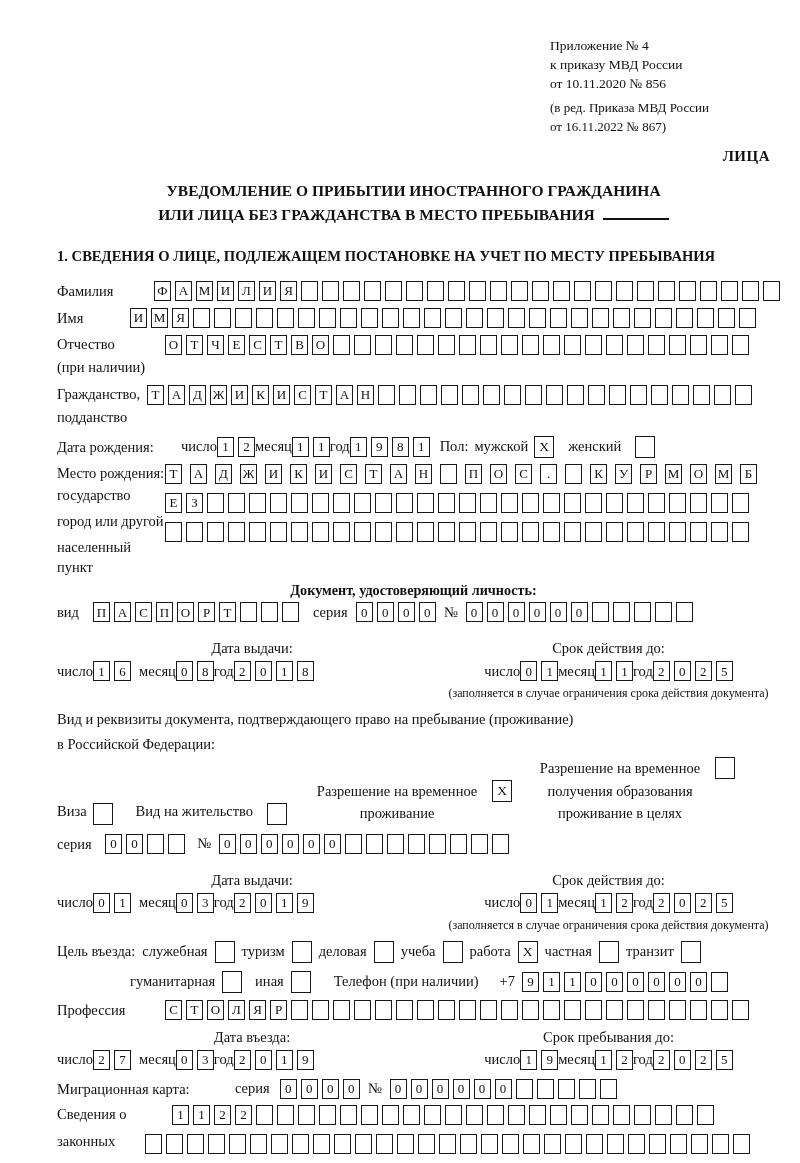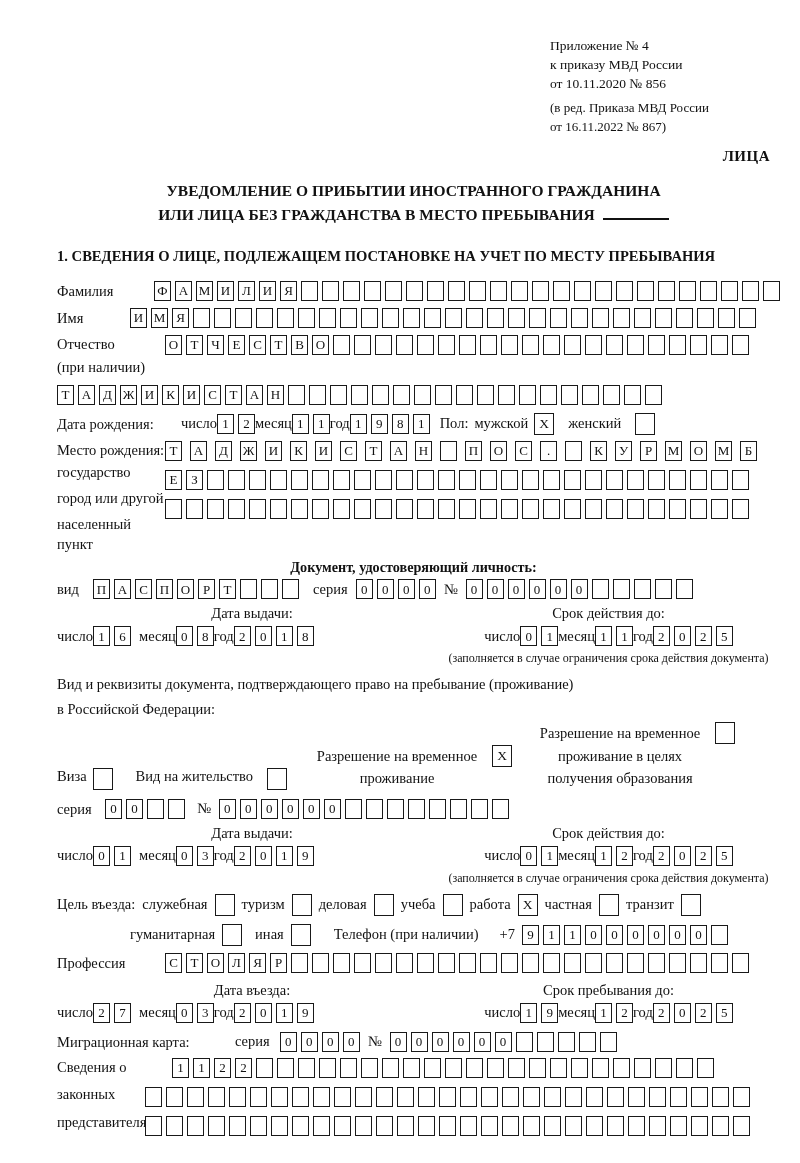--- a/index.html
+++ b/index.html
@@ -24,21 +24,21 @@
   .cells{display:flex;gap:4px;flex-wrap:nowrap;}
   .cell{
     flex:0 0 auto;width:17px;height:20px;box-sizing:border-box;
     border:1.5px solid #191919;display:flex;align-items:center;justify-content:center;
     font-size:13px;line-height:1;background:#fff;
   }
   .cells.wide{gap:8px;}
   .cells.checkbox .cell{width:20px;height:22px;border-width:1.7px;font-size:13.5px;}
   .stack{display:flex;flex-direction:column;gap:9px;}
   .dochead{margin-top:5px;text-align:center;font-weight:bold;font-size:14.2px;}
-  .dpair{display:flex;margin-top:6px;}
+  .dpair{display:flex;margin-top:18px;}
   .dcol1{flex:0 0 390px;}
   .dcol2{flex:1 1 auto;}
   .dhead{text-align:center;margin-bottom:4px;}
   .dgroup{display:flex;align-items:center;}
   .dgroup .w{flex:0 0 auto;}
   .note{font-size:12px;text-align:center;margin-top:5px;}
   .plain{margin-top:10px;}
   .opts{display:flex;align-items:flex-end;margin-top:4px;gap:13px;}
   .opt{display:flex;align-items:flex-start;gap:6px;}
   .optblock{text-align:center;line-height:1.55;}
@@ -173,20 +173,24 @@
       <span class="cell"></span>
       <span class="cell"></span>
       <span class="cell"></span>
       <span class="cell"></span>
       <span class="cell"></span>
       <span class="cell"></span>
     </span>
 </div>
 
 <div class="row">
+  <span class="lblcol" style="width:90px;">
+    <div>Гражданство,</div>
+    <div style="margin-top:4px;">подданство</div>
+  </span>
   <span class="cells">
       <span class="cell">Т</span>
       <span class="cell">А</span>
       <span class="cell">Д</span>
       <span class="cell">Ж</span>
       <span class="cell">И</span>
       <span class="cell">К</span>
       <span class="cell">И</span>
       <span class="cell">С</span>
       <span class="cell">Т</span>
@@ -450,22 +454,22 @@
       <div>Разрешение на временное</div>
       <div>проживание</div>
     </span>
     <span class="cells checkbox">
         <span class="cell">X</span>
       </span>
   </span>
   <span class="opt" style="margin-left:6px;">
     <span class="optblock" style="width:178px;">
       <div>Разрешение на временное</div>
+      <div>получения образования</div>
       <div>проживание в целях</div>
-      <div>получения образования</div>
     </span>
     <span class="cells checkbox">
         <span class="cell"></span>
       </span>
   </span>
 </div>
 
 <div class="row vc" style="margin-top:9px;">
   <span class="lbl" style="width:48px;">серия</span>
   <span class="cells">

